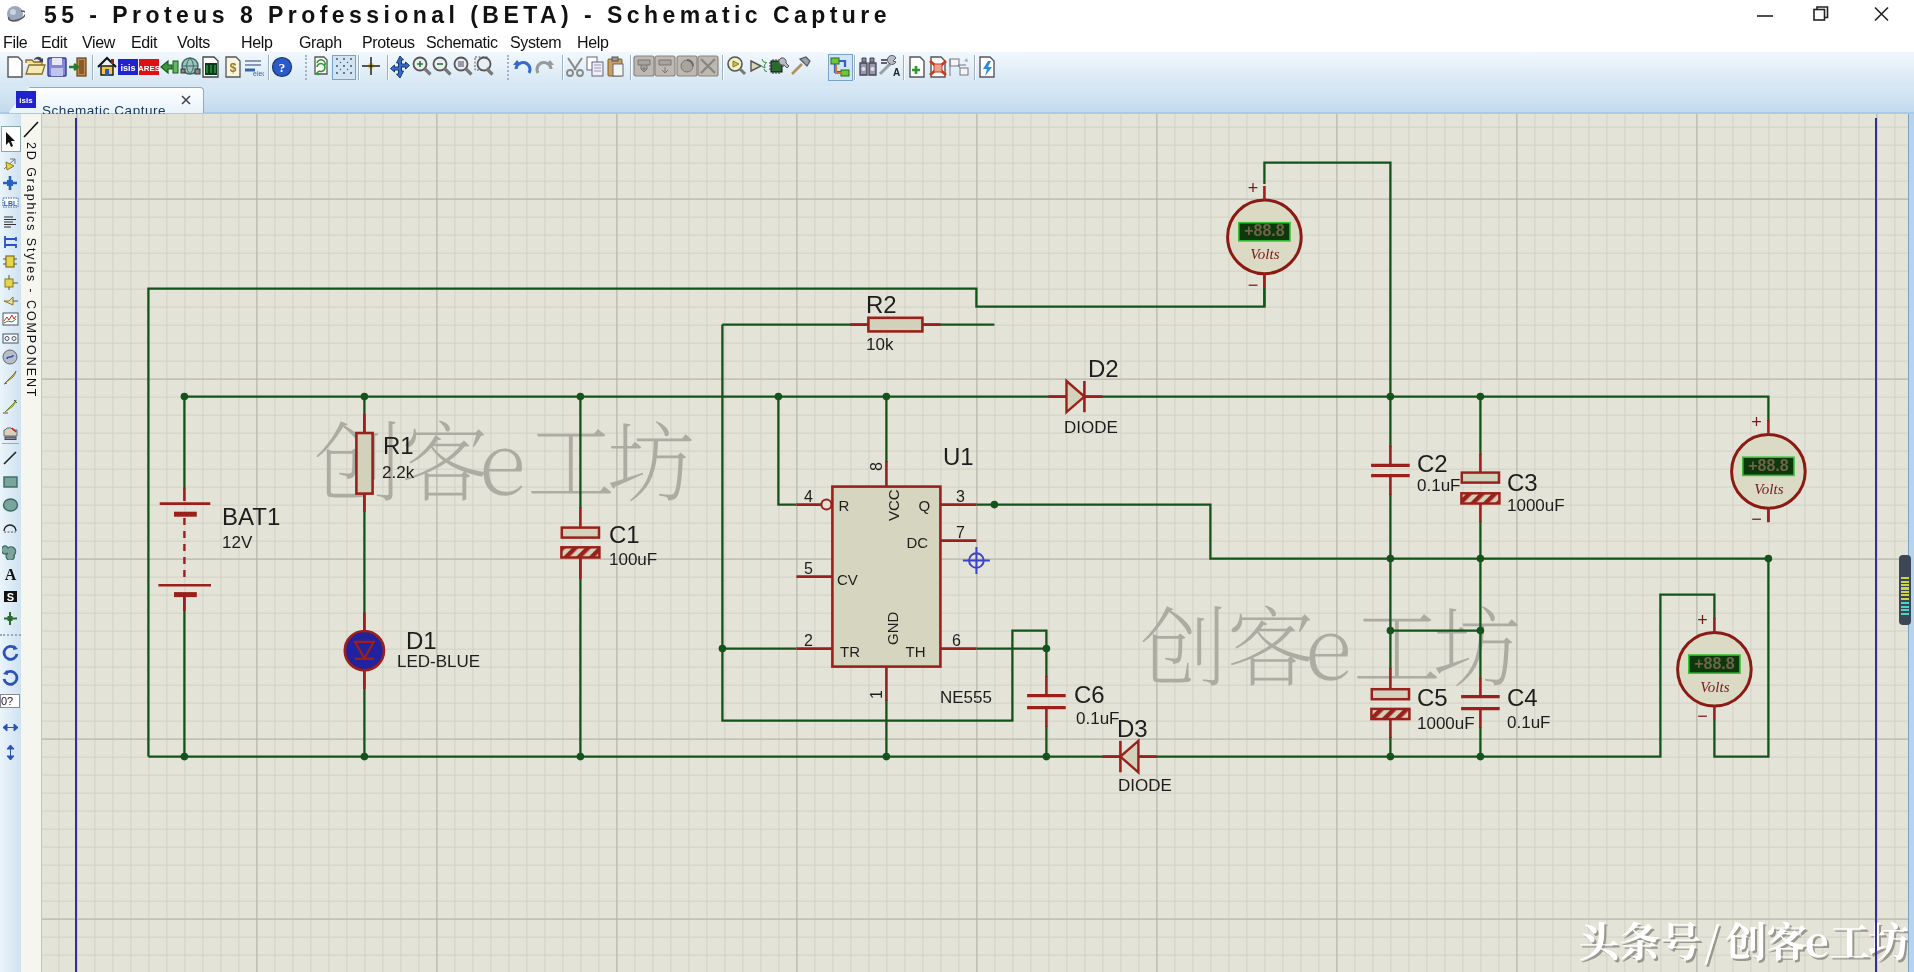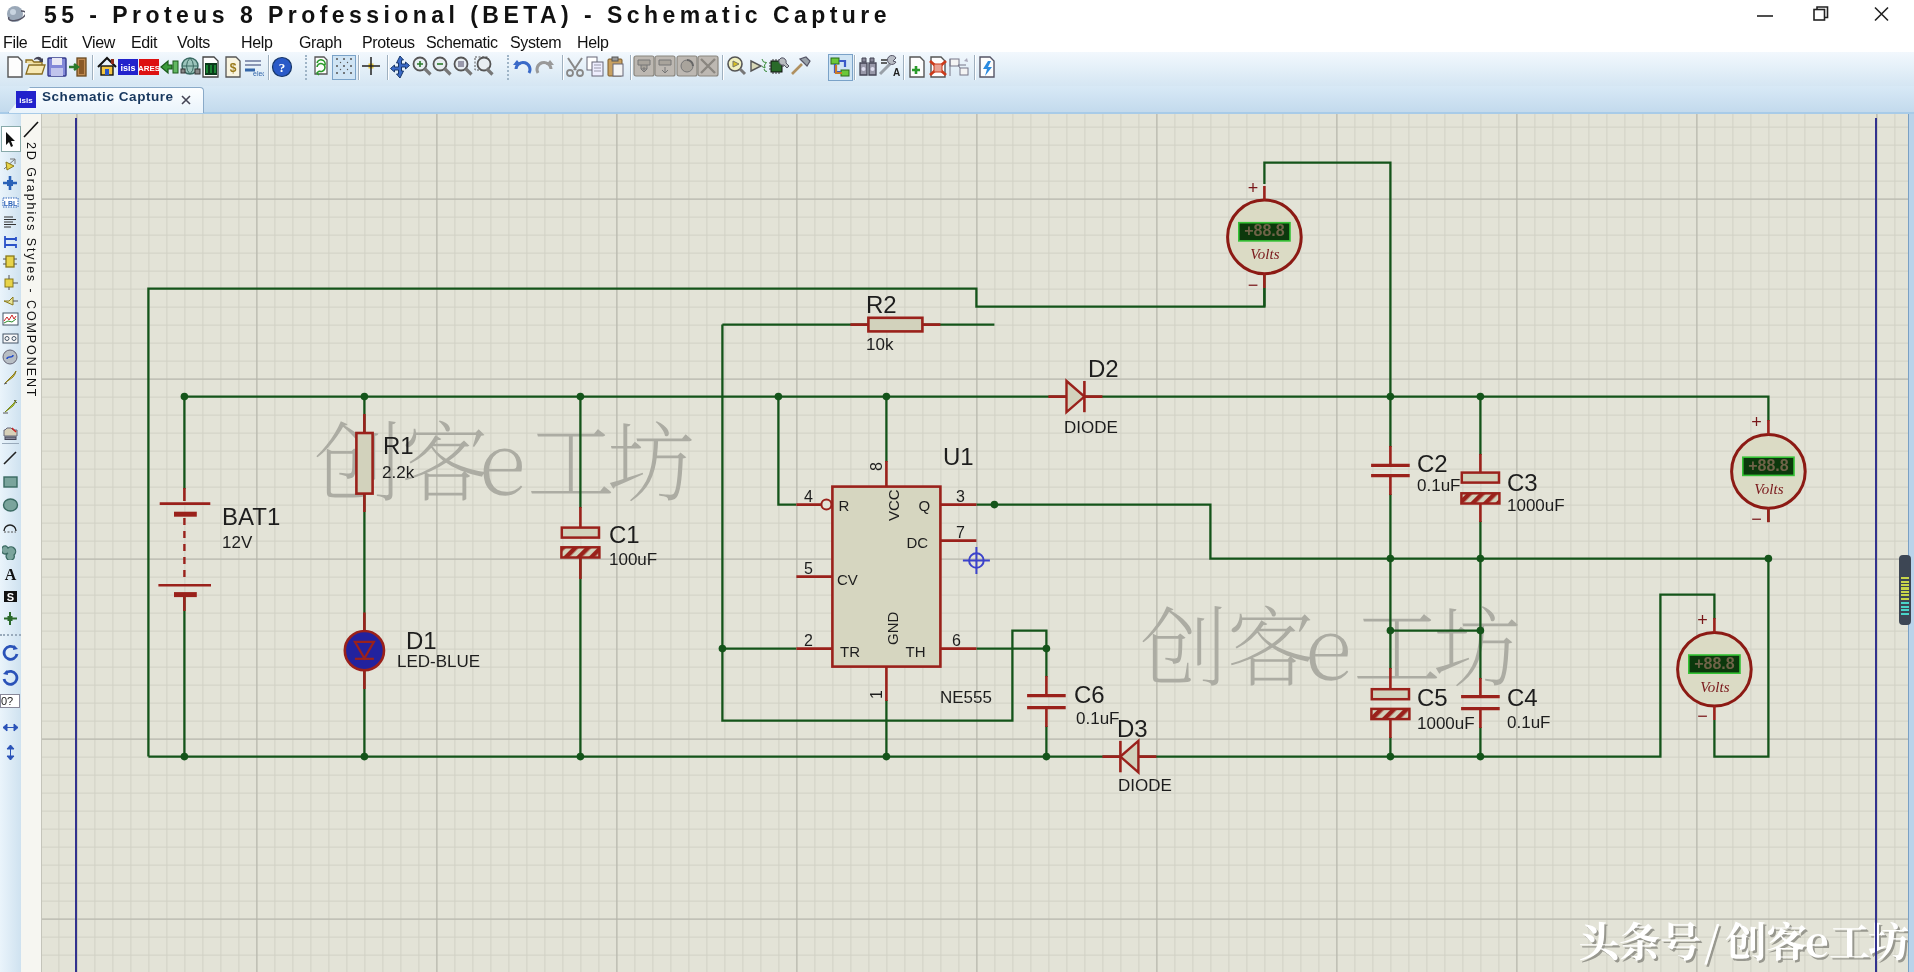--- a/index.html
+++ b/index.html
@@ -270,21 +270,21 @@
       <path d="M4,2 h10 l4,4 v16 h-14 z" fill="#fdfdfd" stroke="#556" stroke-width="1.4"></path>
       <path d="M12,6 l-5,8 h4 l-2,7 7,-9 h-4 l3,-6 z" fill="#2a8ae0" stroke="none"></path>
     </svg>
   </div>
 <div id="tabbar">
 <div id="tab"></div>
 <svg style="position:absolute;left:16px;top:5px" width="20" height="17">
       <rect width="20" height="17" fill="#2222cc"></rect>
       <text x="10" y="12" font-size="8" font-weight="bold" fill="#fff" text-anchor="middle" font-family="Liberation Sans">isis</text>
     </svg>
-<div style="position:absolute;left:42px;top:3px;font-size:13.5px;font-weight:bold;letter-spacing:0.55px;color:#17375e">Schematic Capture</div>
+<div style="position:absolute;left:42px;top:17px;font-size:13.5px;font-weight:normal;letter-spacing:0.55px;color:#17375e">Schematic Capture</div>
 <svg style="position:absolute;left:180px;top:8px" width="12" height="12" stroke="#445" stroke-width="1.6">
       <path d="M2,2 l8,8 M10,2 l-8,8"></path>
     </svg>
 </div>
 <div id="main">
 <div id="canvas">
 <svg width="1872" height="858" viewBox="42 114 1872 858" style="position:absolute;left:0;top:0">
 <g>
           <path d="M316 801Q395 760 447.5 720.5Q500 681 531.0 646.0Q562 611 575.0 583.5Q588 556 586.5 538.5Q585 521 574.0 516.0Q563 511 546 521Q533 553 506.5 589.5Q480 626 445.0 663.0Q410 700 373.5 733.0Q337 766 304 791ZM146 518V520L202 493H190V35Q190 20 199.5 14.0Q209 8 246 8H368Q415 8 445.5 9.0Q476 10 489 11Q499 12 503.0 15.5Q507 19 509 27Q514 41 521.5 87.5Q529 134 536 189H550L553 20Q568 16 573.0 11.0Q578 6 578 -2Q578 -14 563.0 -21.5Q548 -29 503.5 -32.0Q459 -35 371 -35H242Q203 -35 182.0 -29.5Q161 -24 153.5 -10.5Q146 3 146 25V493ZM428 493 456 524 518 474Q510 463 481 460Q481 402 479.5 358.0Q478 314 474.5 283.0Q471 252 465.0 232.0Q459 212 450 202Q437 190 416.5 184.0Q396 178 376 178Q376 187 373.0 195.5Q370 204 361 210Q353 215 330.5 220.0Q308 225 288 227V246Q305 245 326.5 243.0Q348 241 367.0 239.5Q386 238 395 238Q414 238 422 246Q433 257 435.0 318.5Q437 380 438 493ZM468 493V463H173V493ZM381 797Q376 789 367.5 786.0Q359 783 341 787Q312 732 266.5 666.5Q221 601 163.5 537.0Q106 473 40 422L27 435Q86 489 140.0 558.5Q194 628 237.0 700.0Q280 772 305 833ZM929 824Q927 814 918.5 807.0Q910 800 892 798V7Q892 -14 887.0 -30.5Q882 -47 865.0 -57.5Q848 -68 811 -72Q810 -62 805.5 -52.5Q801 -43 791 -37Q781 -30 762.0 -25.5Q743 -21 714 -17V0Q714 0 728.5 -1.0Q743 -2 763.0 -4.0Q783 -6 800.5 -7.0Q818 -8 825 -8Q839 -8 843.5 -3.5Q848 1 848 12V834ZM732 694Q730 684 722.0 677.0Q714 670 695 668V177Q695 174 690.0 169.5Q685 165 677.0 161.5Q669 158 660 158H651V704Z" transform="translate(314.0,494.5) scale(0.08800,-0.08800)" fill="#acaca3"></path>
           <path d="M313 -50Q313 -52 308.0 -56.5Q303 -61 295.0 -64.5Q287 -68 276 -68H269V256V257L325 231H313ZM725 231V201H294V231ZM708 578V548H339L358 578ZM688 231 718 264 786 211Q781 205 769.0 200.0Q757 195 742 192V-50Q742 -53 735.5 -57.0Q729 -61 720.5 -64.5Q712 -68 704 -68H698V231ZM729 19V-11H285V19ZM674 578 716 613 778 553Q771 548 758.5 546.5Q746 545 724 545Q676 482 602.0 424.0Q528 366 438.0 316.5Q348 267 249.5 228.0Q151 189 53 163L44 181Q139 209 236.0 251.0Q333 293 420.5 345.5Q508 398 577.5 457.5Q647 517 687 578ZM458 630Q454 623 443.0 620.0Q432 617 418 621Q356 530 274.0 460.5Q192 391 109 352L97 368Q148 398 201.0 443.5Q254 489 303.5 547.5Q353 606 391 673ZM350 560Q390 497 454.0 446.0Q518 395 599.5 357.0Q681 319 775.0 292.5Q869 266 968 252L966 241Q950 240 938.0 229.5Q926 219 921 202Q792 228 678.0 273.5Q564 319 475.5 387.0Q387 455 333 547ZM440 840Q480 829 504.5 814.0Q529 799 541.0 783.0Q553 767 555.0 752.5Q557 738 551.5 728.0Q546 718 535.5 716.0Q525 714 512 722Q505 750 480.0 781.5Q455 813 429 831ZM848 705 883 741 949 677Q939 670 911 668Q897 640 874.0 603.5Q851 567 830 541L816 549Q823 570 831.5 599.0Q840 628 847.5 656.5Q855 685 859 705ZM163 748Q177 695 172.0 656.0Q167 617 151.0 591.5Q135 566 117 553Q107 545 94.0 540.5Q81 536 70.5 538.0Q60 540 55 548Q49 560 55.0 571.5Q61 583 74 591Q95 603 112.0 626.0Q129 649 138.0 680.5Q147 712 144 747ZM886 705V675H150V705Z" transform="translate(401.0,494.5) scale(0.08800,-0.08800)" fill="#acaca3"></path>

